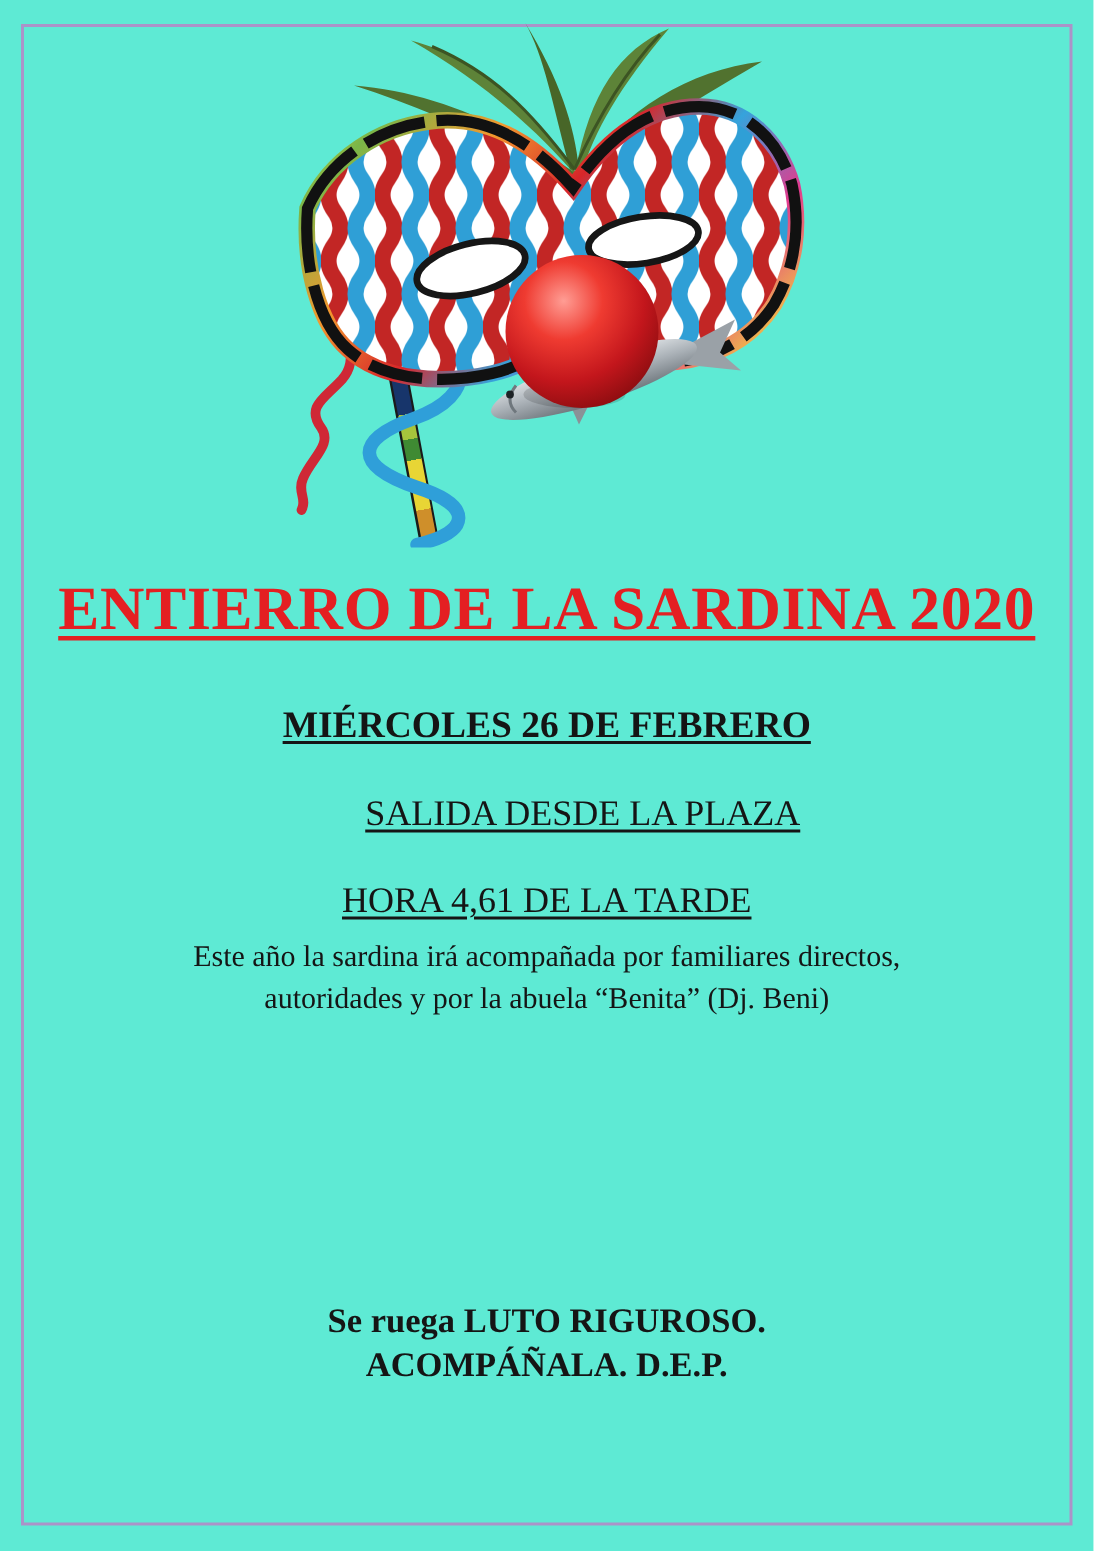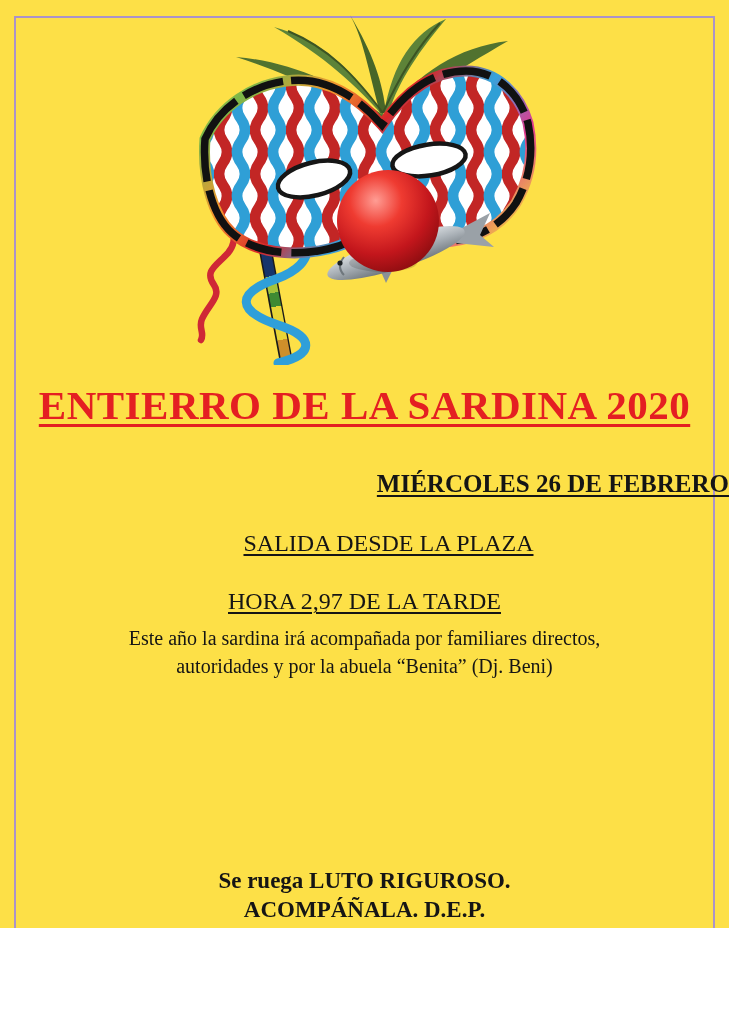--- a/index.html
+++ b/index.html
@@ -1,19 +1,19 @@
 <!DOCTYPE html>
 <html><head>
 <meta charset="utf-8">
 <style>
   html,body{margin:0;padding:0;background:#ffffff;}
   .page{
     position:relative;
-    width:729px;height:928px;
-    background:#fde047;
+    width:729px;height:1034px;
+    background:#5eead4;
     font-family:"Liberation Serif","DejaVu Serif",serif;
     color:#151515;
     overflow:hidden;
   }
   .border-frame{
     position:absolute;left:14px;top:16px;
     width:701px;height:1001px;
     box-sizing:border-box;
     border:2px solid #ab93c8;
     pointer-events:none;
@@ -30,21 +30,20 @@
     text-decoration:underline;
     text-decoration-thickness:3px;
     text-underline-offset:5px;
   }
   .event-day{
     top:468px;
     font-size:25px;font-weight:700;line-height:32px;
     text-decoration:underline;
     text-decoration-thickness:2px;
     text-underline-offset:3px;
-    text-align:right;
   }
   .departure-line,.time-line{
     font-size:24px;line-height:32px;
     text-decoration:underline;
     text-decoration-thickness:1.5px;
     text-underline-offset:3px;
   }
   .departure-line{top:527px;padding-left:24px;}
   .time-line{top:585px;}
   .companions{
@@ -161,21 +160,21 @@
     <g>
       <ellipse cx="205" cy="250" rx="34" ry="9" fill="#000000" opacity="0.14"></ellipse>
       <circle cx="210" cy="208" r="51" fill="url(#noseGrad)"></circle>
     </g>
   </svg>
 
   <div class="centered poster-title">ENTIERRO DE LA SARDINA 2020</div>
 
   <div class="centered event-day">MIÉRCOLES 26 DE FEBRERO</div>
   <div class="centered departure-line">SALIDA DESDE LA PLAZA</div>
-  <div class="centered time-line">HORA 2,97 DE LA TARDE</div>
+  <div class="centered time-line">HORA 4,61 DE LA TARDE</div>
 
   <div class="centered companions">
     <div>Este año la sardina irá acompañada por familiares directos,</div>
     <div>autoridades y por la abuela “Benita” (Dj. Beni)</div>
   </div>
 
 
   <div class="centered mourning">
     <div>Se ruega LUTO RIGUROSO.</div>
     <div>ACOMPÁÑALA. D.E.P.</div>

